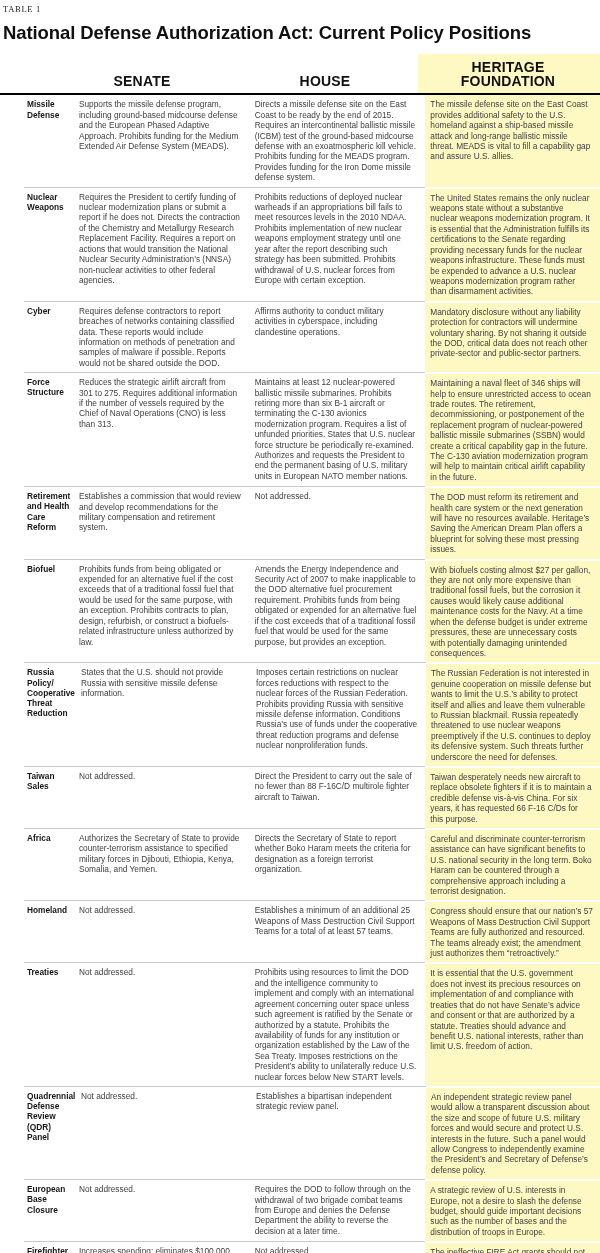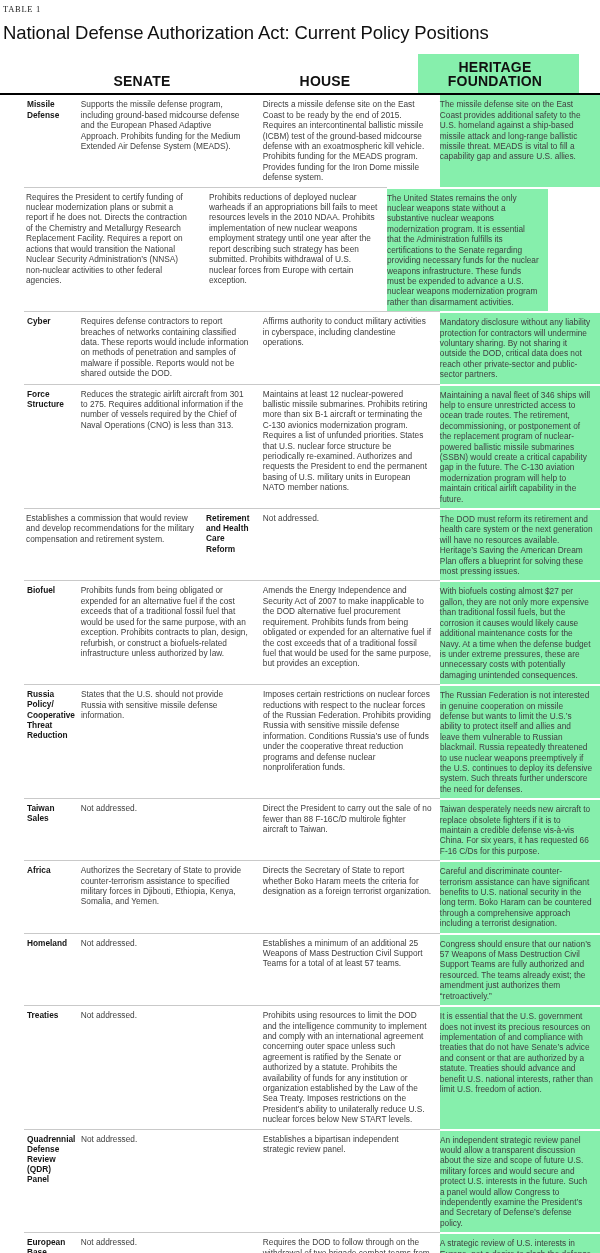--- a/index.html
+++ b/index.html
@@ -1,29 +1,29 @@
 <!DOCTYPE html>
 <html><head>
 <meta charset="utf-8">
 <style>
   html,body { margin:0; padding:0; background:#fff; }
   body { font-family:"Liberation Sans", sans-serif; }
   .page { width:600px; min-height:1253px; box-sizing:border-box; background:#fff; }
 
   .table-label { margin:4px 0 0 3px; font-family:"Liberation Serif", serif;
                  font-size:8.5px; letter-spacing:0.7px; color:#1b1b1b; }
-  .title { margin:9px 0 0 3px; font-size:18.5px; font-weight:400; color:#101010;
+  .title { margin:9px 0 0 3px; font-size:18.5px; font-weight:700; color:#101010;
            letter-spacing:-0.1px; line-height:1.05; }
 
   .tbl { margin-top:12px; }
   .c { box-sizing:border-box; }
   .t { width:55px;  padding-left:3px; padding-right:4px; }
   .s { width:180px; padding-left:2px; padding-right:8px; }
   .h { width:183px; padding-left:5px; padding-right:8px; }
-  .g { width:161px; padding-right:7px; background:#86efac; }
+  .g { width:182px; padding-left:5px; padding-right:7px; background:#fef9c3; }
 
   .hdr-row { display:flex; border-bottom:2.5px solid #000; align-items:flex-end; }
   .hdr-row .c { padding-top:6px; padding-bottom:5px; font-size:14px; font-weight:700;
                 color:#101010; text-align:center; letter-spacing:0.2px; line-height:1; }
 
   .row { display:flex;margin-left:24px; }
   .row .c { padding-top:4px; padding-bottom:4px; font-size:8.3px; line-height:10.4px;
             color:#404040; }
   .row .t { font-weight:700; color:#161616; line-height:10.2px; }
   .row + .row .t, .row + .row .s, .row + .row .h { border-top:1px solid #c9c9c9; }
@@ -47,42 +47,43 @@
     </div>
 
     <div class="row">
       <div class="c t">Missile Defense</div>
       <div class="c s">Supports the missile defense program, including ground-based midcourse defense and the European Phased Adaptive Approach. Prohibits funding for the Medium Extended Air Defense System (MEADS).</div>
       <div class="c h">Directs a missile defense site on the East Coast to be ready by the end of 2015. Requires an intercontinental ballistic missile (ICBM) test of the ground-based midcourse defense with an exoatmospheric kill vehicle. Prohibits funding for the MEADS program. Provides funding for the Iron Dome missile defense system.</div>
       <div class="c g">The missile defense site on the East Coast provides additional safety to the U.S. homeland against a ship-based missile attack and long-range ballistic missile threat. MEADS is vital to fill a capability gap and assure U.S. allies.</div>
     </div>
 
     <div class="row">
+      <div class="c t">Nuclear Weapons</div>
       <div class="c s">Requires the President to certify funding of nuclear modernization plans or submit a report if he does not. Directs the contraction of the Chemistry and Metallurgy Research Replacement Facility. Requires a report on actions that would transition the National Nuclear Security Administration’s (NNSA) non-nuclear activities to other federal agencies.</div>
       <div class="c h">Prohibits reductions of deployed nuclear warheads if an appropriations bill fails to meet resources levels in the 2010 NDAA. Prohibits implementation of new nuclear weapons employment strategy until one year after the report describing such strategy has been submitted. Prohibits withdrawal of U.S. nuclear forces from Europe with certain exception.</div>
       <div class="c g">The United States remains the only nuclear weapons state without a substantive nuclear weapons modernization program. It is essential that the Administration fulfills its certifications to the Senate regarding providing necessary funds for the nuclear weapons infrastructure. These funds must be expended to advance a U.S. nuclear weapons modernization program rather than disarmament activities.</div>
     </div>
 
     <div class="row">
       <div class="c t">Cyber</div>
       <div class="c s">Requires defense contractors to report breaches of networks containing classified data. These reports would include information on methods of penetration and samples of malware if possible. Reports would not be shared outside the DOD.</div>
       <div class="c h">Affirms authority to conduct military activities in cyberspace, including clandestine operations.</div>
       <div class="c g">Mandatory disclosure without any liability protection for contractors will undermine voluntary sharing. By not sharing it outside the DOD, critical data does not reach other private-sector and public-sector partners.</div>
     </div>
 
     <div class="row">
       <div class="c t">Force Structure</div>
       <div class="c s">Reduces the strategic airlift aircraft from 301 to 275. Requires additional information if the number of vessels required by the Chief of Naval Operations (CNO) is less than 313.</div>
       <div class="c h">Maintains at least 12 nuclear-powered ballistic missile submarines. Prohibits retiring more than six B-1 aircraft or terminating the C-130 avionics modernization program. Requires a list of unfunded priorities. States that U.S. nuclear force structure be periodically re-examined. Authorizes and requests the President to end the permanent basing of U.S. military units in European NATO member nations.</div>
       <div class="c g">Maintaining a naval fleet of 346 ships will help to ensure unrestricted access to ocean trade routes. The retirement, decommissioning, or postponement of the replacement program of nuclear-powered ballistic missile submarines (SSBN) would create a critical capability gap in the future. The C-130 aviation modernization program will help to maintain critical airlift capability in the future.</div>
     </div>
 
     <div class="row">
+      <div class="c t">Retirement and Health Care Reform</div>
       <div class="c s">Establishes a commission that would review and develop recommendations for the military compensation and retirement system.</div>
-      <div class="c t">Retirement and Health Care Reform</div>
       <div class="c h">Not addressed.</div>
       <div class="c g">The DOD must reform its retirement and health care system or the next generation will have no resources available. Heritage’s Saving the American Dream Plan offers a blueprint for solving these most pressing issues.</div>
     </div>
 
     <div class="row">
       <div class="c t">Biofuel</div>
       <div class="c s">Prohibits funds from being obligated or expended for an alternative fuel if the cost exceeds that of a traditional fossil fuel that would be used for the same purpose, with an exception. Prohibits contracts to plan, design, refurbish, or construct a biofuels-related infrastructure unless authorized by law.</div>
       <div class="c h">Amends the Energy Independence and Security Act of 2007 to make inapplicable to the DOD alternative fuel procurement requirement. Prohibits funds from being obligated or expended for an alternative fuel if the cost exceeds that of a traditional fossil fuel that would be used for the same purpose, but provides an exception.</div>
       <div class="c g">With biofuels costing almost $27 per gallon, they are not only more expensive than traditional fossil fuels, but the corrosion it causes would likely cause additional maintenance costs for the Navy. At a time when the defense budget is under extreme pressures, these are unnecessary costs with potentially damaging unintended consequences.</div>
     </div>

